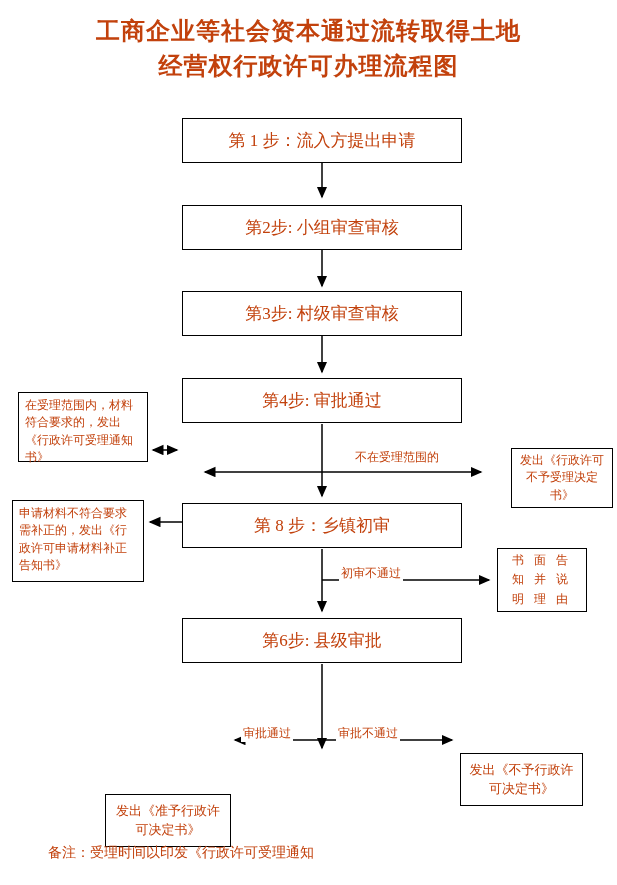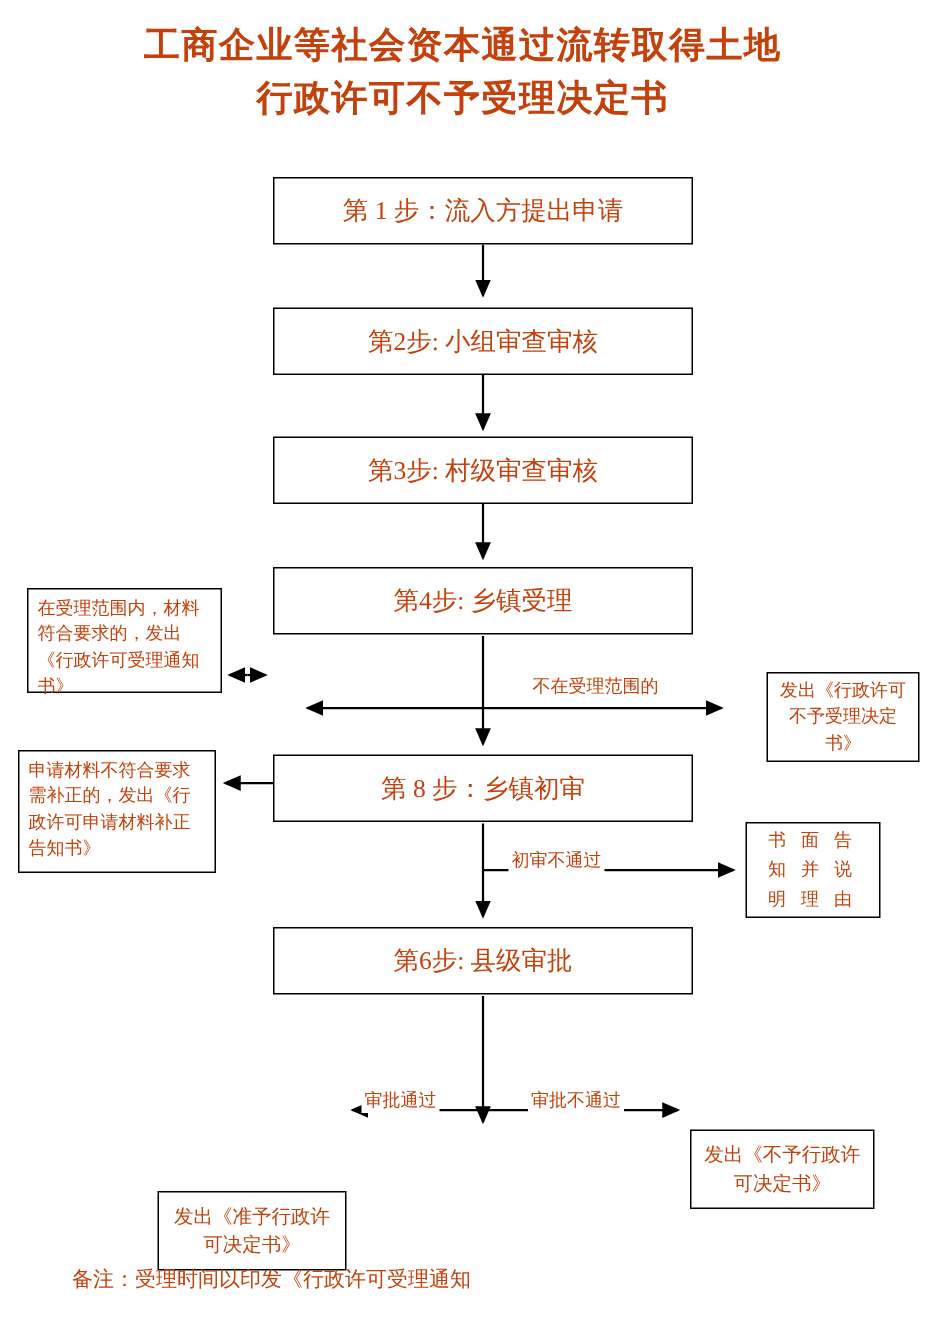--- a/index.html
+++ b/index.html
@@ -70,21 +70,21 @@
   .arrow-label {
     position: absolute;
     font-size: 12px;
     white-space: nowrap;
     background: #fff;
     padding: 0 2px;
   }
   .lbl-out-of-scope { left: 353px; top: 449px; }
   .lbl-prelim-fail  { left: 339px; top: 565px; }
   .lbl-approved     { left: 241px; top: 725px; }
-  .lbl-not-approved { left: 352px; top: 725px; }
+  .lbl-not-approved { left: 336px; top: 725px; }
   .footer-note {
     position: absolute;
     left: 48px;
     top: 844px;
     font-size: 14px;
     white-space: nowrap;
   }
 </style>
 </head>
 <body>
@@ -114,34 +114,34 @@
     <line x1="182" y1="522" x2="150" y2="522" stroke="#000" stroke-width="1.5" marker-end="url(#arrow)"></line>
 
     <line x1="322" y1="580" x2="489" y2="580" stroke="#000" stroke-width="1.5" marker-end="url(#arrow)"></line>
 
     <line x1="322" y1="740" x2="235" y2="740" stroke="#000" stroke-width="1.5" marker-end="url(#arrow)"></line>
     <line x1="322" y1="740" x2="452" y2="740" stroke="#000" stroke-width="1.5" marker-end="url(#arrow)"></line>
   </svg>
 
   <h1 class="title">
     <span>工商企业等社会资本通过流转取得土地</span>
-    <span>行政许可不予受理决定书</span>
+    <span>经营权行政许可办理流程图</span>
   </h1>
 
   <div class="step" style="top:118px">
     <span>第 1 步：流入方提出申请</span>
   </div>
   <div class="step" style="top:205px">
     <span>第2步: 小组审查审核</span>
   </div>
   <div class="step" style="top:291px">
     <span>第3步: 村级审查审核</span>
   </div>
   <div class="step" style="top:378px">
-    <span>第4步: 乡镇受理</span>
+    <span>第4步: 审批通过</span>
   </div>
   <div class="step" style="top:503px">
     <span>第 8 步：乡镇初审</span>
   </div>
   <div class="step" style="top:618px">
     <span>第6步: 县级审批</span>
   </div>
 
   <div class="side-box box-left1">
     <span>在受理范围内，材料符合要求的，发出《行政许可受理通知书》</span>

